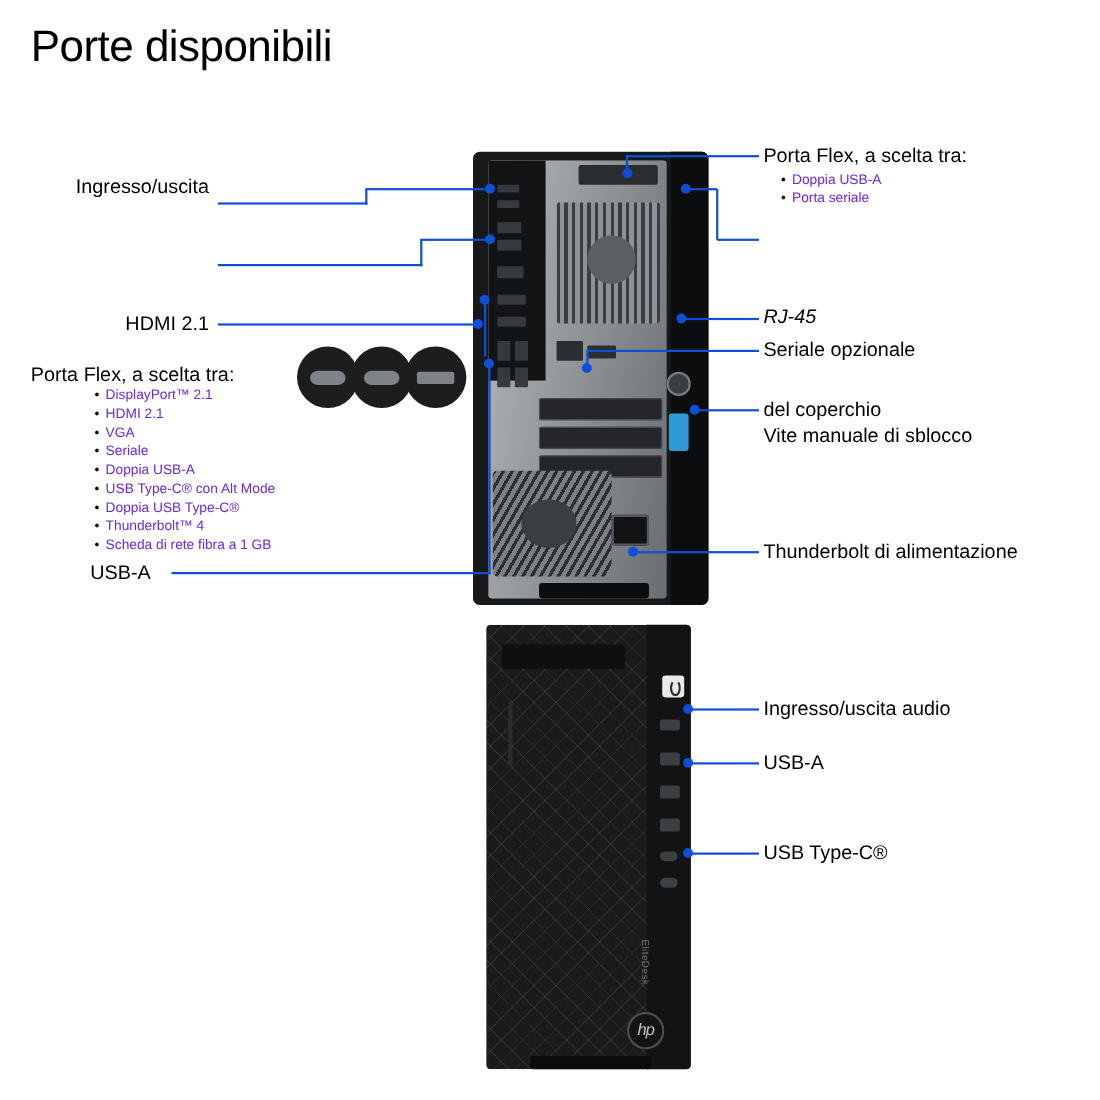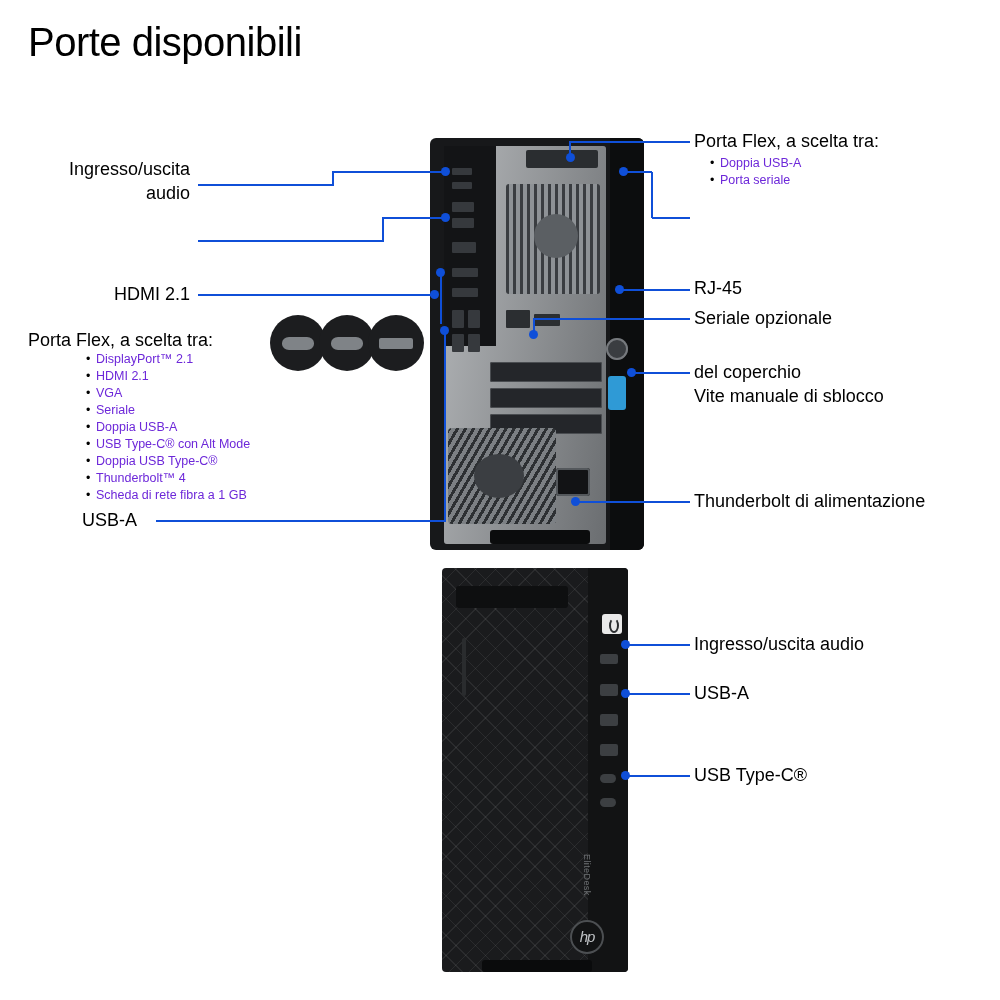--- a/index.html
+++ b/index.html
@@ -433,21 +433,20 @@
     <div class="fport" style="top:176px; width:18px; height:12px;"></div>
     <div class="fport" style="top:206px; width:16px; height:9px; border-radius:5px;"></div>
     <div class="fport" style="top:230px; width:16px; height:9px; border-radius:5px;"></div>
     <div class="brand-text">EliteDesk</div>
     <div class="hp-logo">hp</div>
     <div class="front-foot"></div>
   </div>
 
   <div class="label right-align" style="left:20px; top:157px; width:170px;">
     <div>Ingresso/uscita</div>
-    <div>audio</div>
   </div>
   <div class="leader h" style="left:198px; top:184px; width:136px;"></div>
   <div class="leader v" style="left:332px; top:172px; height:14px;"></div>
   <div class="leader h" style="left:332px; top:171px; width:114px;"></div>
   <div class="dot" style="left:441px; top:167px;"></div>
 
   <div class="leader h" style="left:198px; top:240px; width:186px;"></div>
   <div class="leader v" style="left:382px; top:218px; height:24px;"></div>
   <div class="leader h" style="left:382px; top:217px; width:64px;"></div>
   <div class="dot" style="left:441px; top:213px;"></div>
@@ -483,21 +482,21 @@
   </div>
   <div class="leader h" style="left:570px; top:141px; width:120px;"></div>
   <div class="leader v" style="left:569px; top:141px; height:16px;"></div>
   <div class="dot" style="left:566px; top:153px;"></div>
 
   <div class="leader h" style="left:652px; top:217px; width:38px;"></div>
   <div class="leader v" style="left:651px; top:172px; height:46px;"></div>
   <div class="leader h" style="left:624px; top:171px; width:28px;"></div>
   <div class="dot" style="left:619px; top:167px;"></div>
 
-  <div class="label" style="left:694px; top:276px;">RJ-45</div>
+  <div class="label" style="left:694px; top:276px;font-style:italic;">RJ-45</div>
   <div class="leader h" style="left:620px; top:289px; width:70px;"></div>
   <div class="dot" style="left:615px; top:285px;"></div>
 
   <div class="label" style="left:694px; top:306px;">Seriale opzionale</div>
   <div class="leader h" style="left:534px; top:318px; width:156px;"></div>
   <div class="leader v" style="left:533px; top:318px; height:16px;"></div>
   <div class="dot" style="left:529px; top:330px;"></div>
 
   <div class="label" style="left:694px; top:360px;">
     <div>del coperchio</div>

